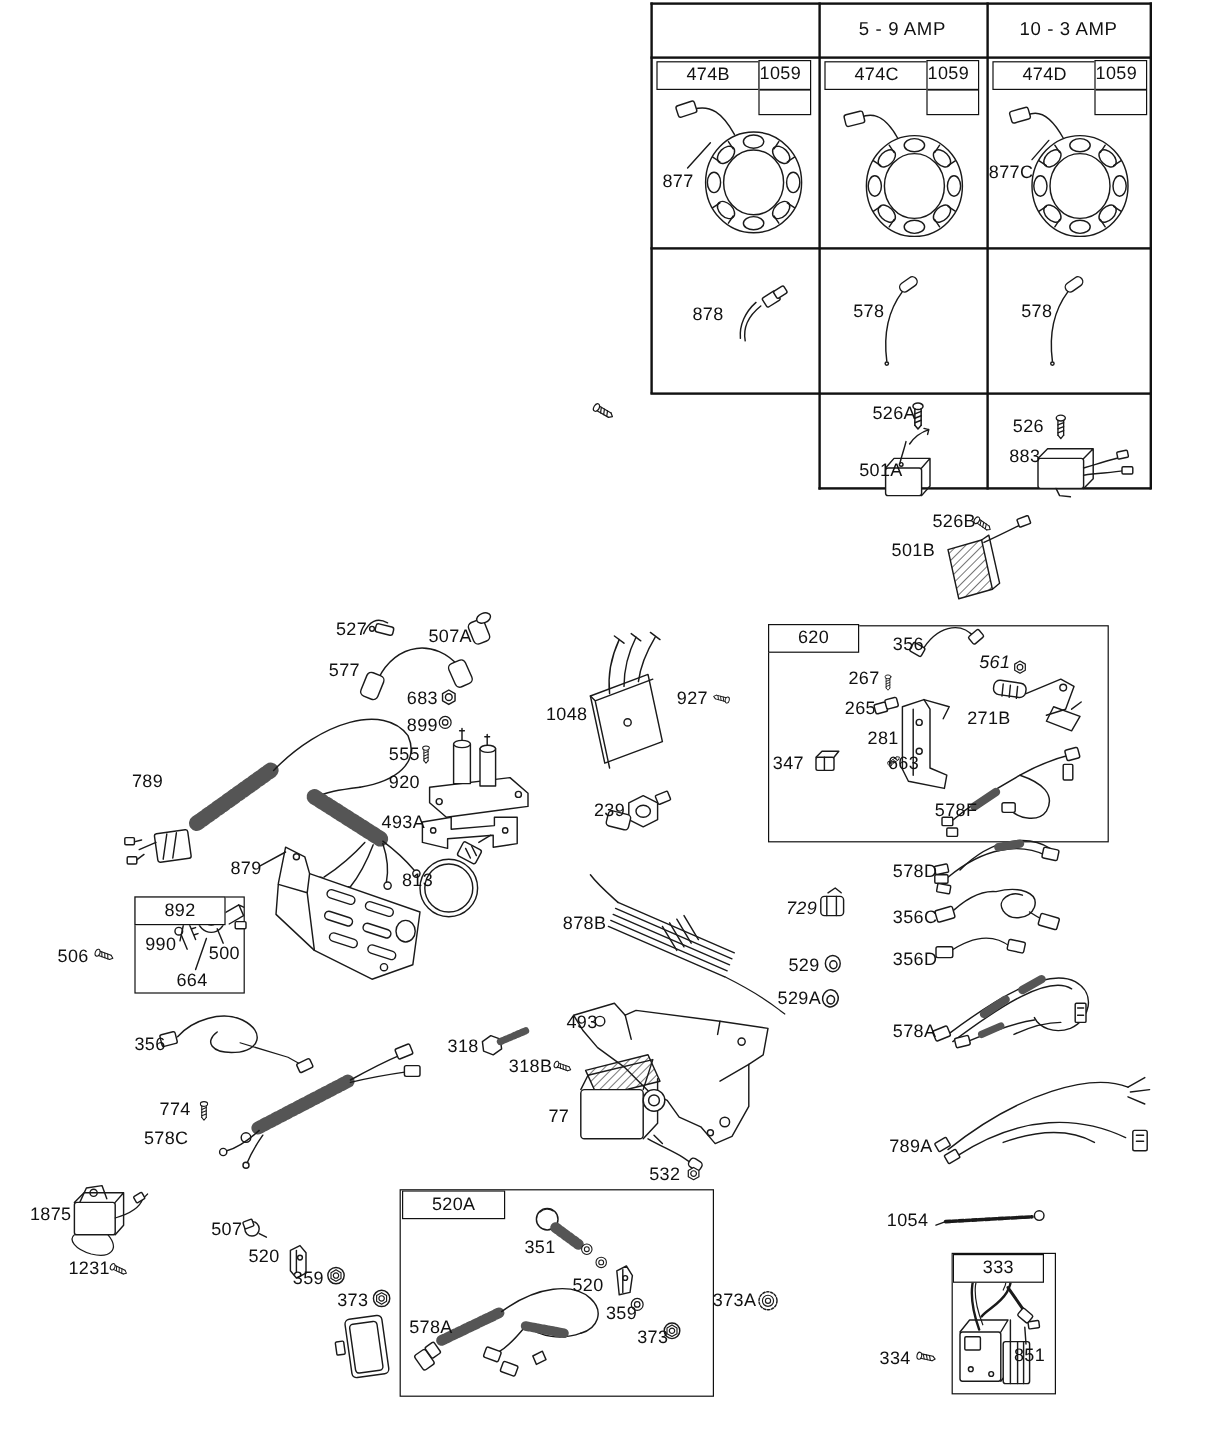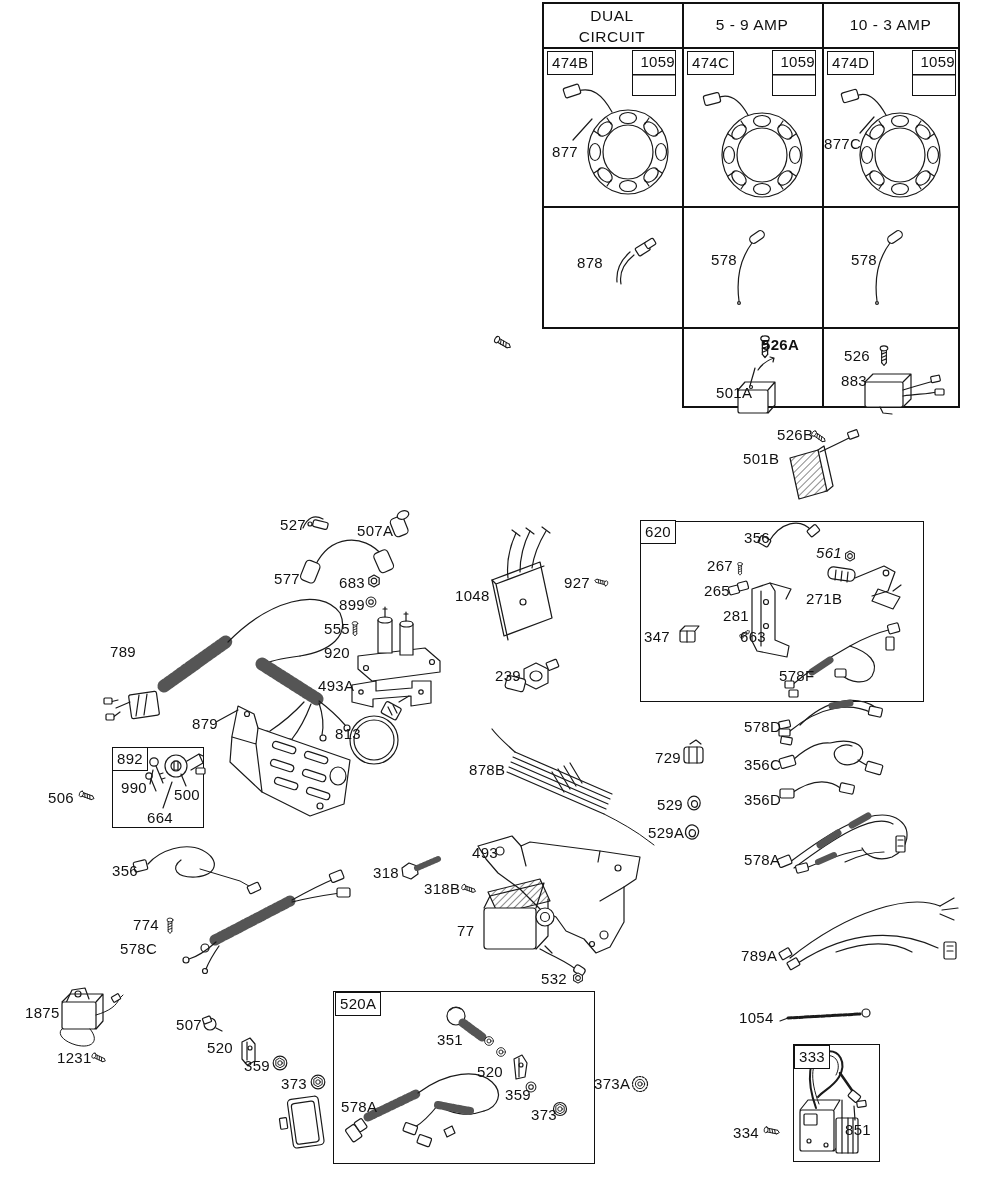--- a/index.html
+++ b/index.html
@@ -5,25 +5,25 @@
   html,body{margin:0;padding:0;background:#fff;}
   #canvas{
     position:relative;width:1005px;height:1200px;background:#fff;overflow:hidden;
     font-family:"Liberation Sans", sans-serif;color:#111;
   }
   .plabel{
     position:absolute;font-size:15px;line-height:1.15;color:#111;white-space:pre;
     letter-spacing:.3px;
   }
   .plabel.boxed{
-    border:1.6px solid #111;padding:2px 4px 3px;background:#fff;
+    border:1.6px solid #111;padding:2px 24px 3px;background:#fff;
   }
   .plabel.screwbox{
     border:1.6px solid #111;width:44px;height:46px;box-sizing:border-box;
-    text-align:right;padding-top:2px;background:
+    text-align:left;padding-top:2px;background:
       linear-gradient(#111,#111) no-repeat 0 23px / 100% 1.5px #fff;
   }
   .gridline{position:absolute;background:#111;}
   .vline{width:1.6px;}
   .hline{height:1.6px;}
   .outline-box{position:absolute;border:1.6px solid #111;background:transparent;}
   .th{
     position:absolute;text-align:center;font-size:15.5px;line-height:1.35;
     letter-spacing:.5px;white-space:pre-line;
   }
@@ -44,22 +44,20 @@
   <div class="gridline vline" style="left:542px;top:2px;height:326px;"></div>
   <div class="gridline vline" style="left:682px;top:2px;height:406px;"></div>
   <div class="gridline vline" style="left:822px;top:2px;height:406px;"></div>
   <div class="gridline vline" style="left:958px;top:2px;height:406px;"></div>
   <div class="gridline hline" style="left:542px;top:2px;width:418px;"></div>
   <div class="gridline hline" style="left:542px;top:47px;width:418px;"></div>
   <div class="gridline hline" style="left:542px;top:206px;width:418px;"></div>
   <div class="gridline hline" style="left:542px;top:327px;width:418px;"></div>
   <div class="gridline hline" style="left:682px;top:406px;width:277px;"></div>
 
-  <div class="th" style="left:542px;top:6px;width:140px;">DUAL
-CIRCUIT</div>
   <div class="th" style="left:682px;top:15px;width:140px;">5 - 9 AMP</div>
   <div class="th" style="left:822px;top:15px;width:137px;">10 - 3 AMP</div>
 
 
   <div class="outline-box" style="left:640px;top:521px;width:282px;height:179px;"></div>
   <div class="outline-box" style="left:112px;top:747px;width:90px;height:79px;"></div>
   <div class="outline-box" style="left:333px;top:991px;width:260px;height:171px;"></div>
   <div class="outline-box" style="left:793px;top:1044px;width:85px;height:116px;"></div>
 
   <svg class="art" width="1005" height="1200" viewBox="0 0 1005 1200" stroke="#1a1a1a" stroke-width="1.2" fill="none" stroke-linecap="round" stroke-linejoin="round">
@@ -506,50 +504,50 @@
     <div class="plabel screwbox" style="left: 632px; top: 50px;">1059</div>
     <div class="plabel boxed" style="left: 687px; top: 51px;">474C</div>
     <div class="plabel screwbox" style="left: 772px; top: 50px;">1059</div>
     <div class="plabel boxed" style="left: 827px; top: 51px;">474D</div>
     <div class="plabel screwbox" style="left: 912px; top: 50px;">1059</div>
     <div class="plabel" style="left: 552px; top: 143px;">877</div>
     <div class="plabel" style="left: 824px; top: 135px;">877C</div>
     <div class="plabel" style="left: 577px; top: 254px;">878</div>
     <div class="plabel" style="left: 711px; top: 251px;">578</div>
     <div class="plabel" style="left: 851px; top: 251px;">578</div>
-    <div class="plabel" style="left: 762px; top: 336px; font-weight: bold;">526A</div>
+    <div class="plabel" style="left: 727px; top: 336px;">526A</div>
     <div class="plabel" style="left: 716px; top: 384px;">501A</div>
     <div class="plabel" style="left: 844px; top: 347px;">526</div>
     <div class="plabel" style="left: 841px; top: 372px;">883</div>
     <div class="plabel" style="left: 777px; top: 426px;">526B</div>
     <div class="plabel" style="left: 743px; top: 450px;">501B</div>
     <div class="plabel" style="left: 280px; top: 516px;">527</div>
     <div class="plabel" style="left: 357px; top: 522px;">507A</div>
-    <div class="plabel" style="left: 274px; top: 570px;">577</div>
+    <div class="plabel" style="left: 274px; top: 550px;">577</div>
     <div class="plabel" style="left: 339px; top: 574px;">683</div>
     <div class="plabel" style="left: 339px; top: 596px;">899</div>
     <div class="plabel" style="left: 324px; top: 620px;">555</div>
     <div class="plabel" style="left: 324px; top: 644px;">920</div>
     <div class="plabel" style="left: 318px; top: 677px;">493A</div>
     <div class="plabel" style="left: 110px; top: 643px;">789</div>
     <div class="plabel" style="left: 455px; top: 587px;">1048</div>
     <div class="plabel" style="left: 564px; top: 574px;">927</div>
     <div class="plabel" style="left: 495px; top: 667px;">239</div>
     <div class="plabel boxed" style="left: 640px; top: 520px;">620</div>
     <div class="plabel" style="left: 744px; top: 529px;">356</div>
     <div class="plabel" style="left: 816px; top: 544px; font-style: italic;">561</div>
     <div class="plabel" style="left: 707px; top: 557px;">267</div>
     <div class="plabel" style="left: 704px; top: 582px;">265</div>
     <div class="plabel" style="left: 806px; top: 590px;">271B</div>
     <div class="plabel" style="left: 723px; top: 607px;">281</div>
     <div class="plabel" style="left: 644px; top: 628px;">347</div>
     <div class="plabel" style="left: 711px; top: 628px; margin-left: 29px;">663</div>
     <div class="plabel" style="left: 747px; top: 667px; margin-left: 32px;">578F</div>
     <div class="plabel" style="left: 744px; top: 718px;">578D</div>
-    <div class="plabel" style="left: 655px; top: 749px;">729</div>
+    <div class="plabel" style="left: 655px; top: 749px; font-style: italic;">729</div>
     <div class="plabel" style="left: 744px; top: 756px;">356C</div>
     <div class="plabel" style="left: 657px; top: 796px;">529</div>
     <div class="plabel" style="left: 744px; top: 791px;">356D</div>
     <div class="plabel" style="left: 648px; top: 824px;">529A</div>
     <div class="plabel" style="left: 744px; top: 851px;">578A</div>
     <div class="plabel" style="left: 741px; top: 947px;">789A</div>
     <div class="plabel" style="left: 739px; top: 1009px;">1054</div>
     <div class="plabel" style="left: 192px; top: 715px;">879</div>
     <div class="plabel" style="left: 335px; top: 725px;">813</div>
     <div class="plabel boxed" style="left: 112px; top: 747px;">892</div>

